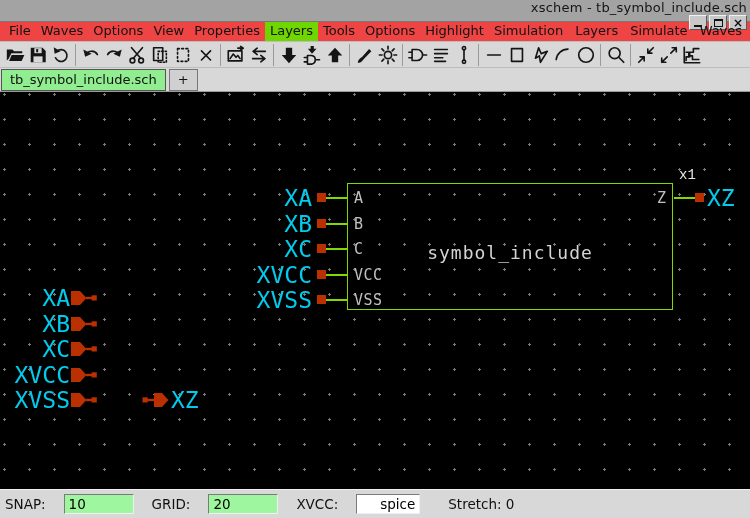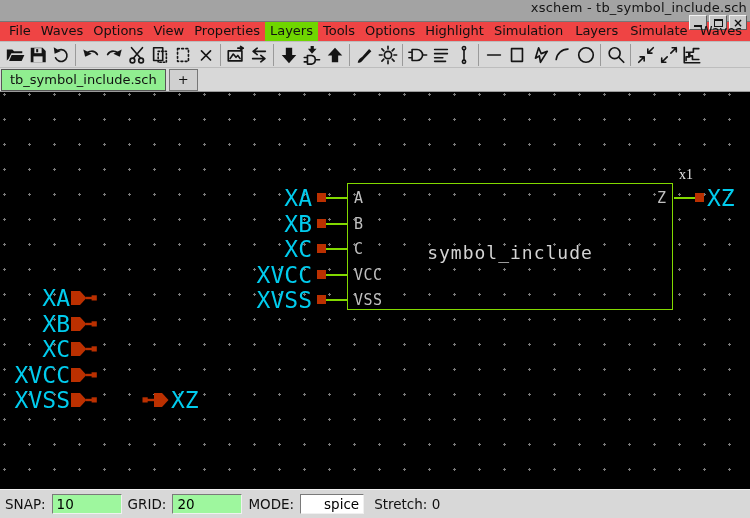--- a/index.html
+++ b/index.html
@@ -40,30 +40,30 @@
   #canvas { position:relative; width:750px; height:397px; background:#000;
     background-image:radial-gradient(circle, #7a7a7a 1.1px, transparent 1.3px);
     background-size:25px 25px; background-position:17px 15px; }
   .netlabel { position:absolute; font-family:"DejaVu Sans Mono", monospace; font-size:23px; line-height:24px; color:#00ccee; white-space:nowrap; }
   .ra { text-align:right; }
   .pinname { position:absolute; font-family:"DejaVu Sans Mono", monospace; font-size:15px; line-height:16px; color:#c0c0c0; letter-spacing:.5px; }
   .wire { position:absolute; height:2px; background:#82d900; }
   .redsq { position:absolute; width:9px; height:9px; background:#bb3000; }
   #symbox { position:absolute; left:347px; top:91px; width:326px; height:127px; border:1.5px solid #82d900; }
   #symname { position:absolute; left:347px; top:150px; width:326px; text-align:center; font-family:"DejaVu Sans Mono", monospace; font-size:18px; line-height:22px; color:#d4d4d4; letter-spacing:1px; }
-  #instname { position:absolute; left:679px; top:75px; font-family:Liberation Serif, serif; font-size:14px; color:#e6e6e6; }
+  #instname { position:absolute; left:679px; top:75px; font-family:Liberation Mono, monospace; font-size:14px; color:#e6e6e6; }
   .iopin { position:absolute; }
 
   
-  #statusbar { height:29px; background:#d8d8d8; display:flex; align-items:center; padding:0 5px; gap:6px; border-top:1px solid #efefef; font-size:13.5px; }
+  #statusbar { height:29px; background:#d8d8d8; display:flex; align-items:center; padding:0 5px; gap:18px; border-top:1px solid #efefef; font-size:13.5px; }
   .entry { height:20px; border:1px solid; border-color:#7a7a7a #f0f0f0 #f0f0f0 #7a7a7a; font-family:"DejaVu Sans", sans-serif; font-size:13.5px; padding:0 4px; }
   .entry.green { background:#9ef79e; width:70px; }
   .entry.white { background:#ffffff; width:64px; text-align:right; }
   .slabel { white-space:nowrap; }
-  .stext { white-space:nowrap; margin-left:4px; }
+  .stext { white-space:nowrap; margin-left:10px; }
 </style>
 </head>
 <body>
 
 <div id="window">
 
   <div id="titlebar">
     <svg class="logo" viewBox="0 0 20 18">
       <path d="M2 3 L17 15 M17 3 L2 15" stroke="#c81e1e" stroke-width="4" fill="none"></path>
       <path d="M2 3 L17 15" stroke="#e84040" stroke-width="1.4" fill="none"></path>
@@ -349,18 +349,18 @@
         <polygon points="12,1 20,1 26.5,8 20,15 12,15" fill="#bb3000"></polygon>
       </svg>
     <div class="netlabel" style="left:171px; top:296px;">XZ</div>
   </div>
 
   <div id="statusbar">
     <span class="slabel">SNAP:</span>
     <input class="entry green" value="10" style="">
     <span class="slabel">GRID:</span>
     <input class="entry green" value="20" style="">
-    <span class="slabel">MODE:</span>
+    <span class="slabel">XVCC:</span>
     <input class="entry white" value="spice" style="">
     <span class="stext">Stretch: 0</span>
   </div>
 
 </div>
 
 </body></html>

